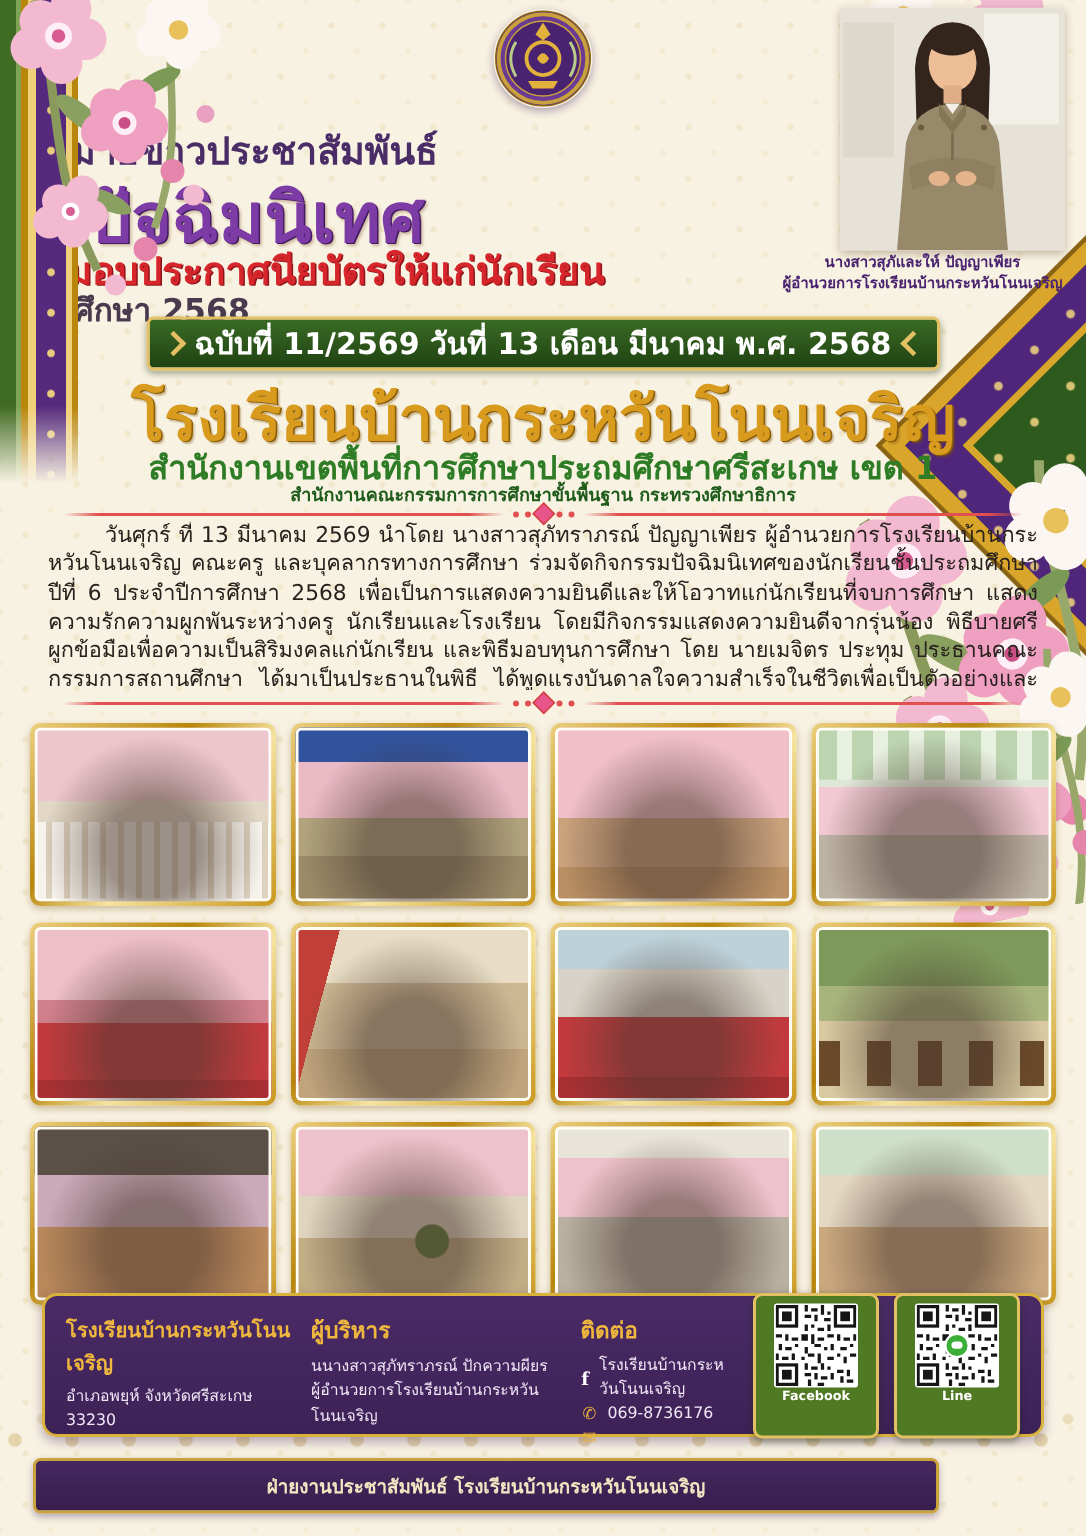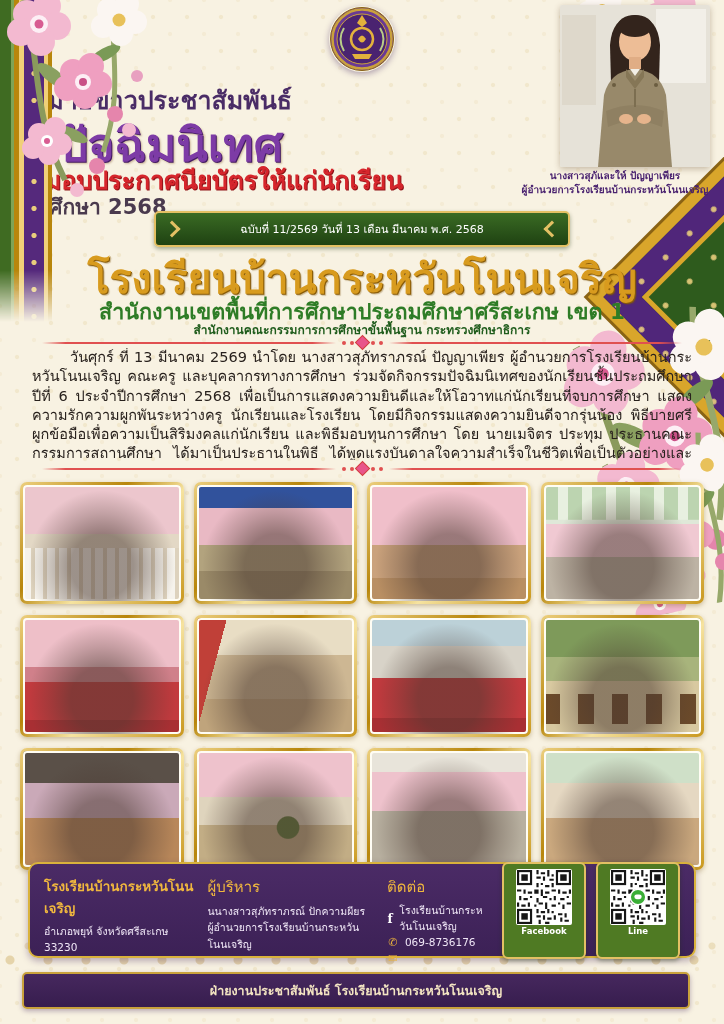--- a/index.html
+++ b/index.html
@@ -51,21 +51,21 @@
   
   .director{position:absolute;right:14px;top:5px;width:150px;height:162px;z-index:5;
     box-shadow:0 2px 6px rgba(80,50,20,.3);border-radius:2px;overflow:hidden;}
   .director-caption{position:absolute;right:4px;top:169px;width:210px;z-index:6;
     text-align:center;color:#4a2370;font-weight:bold;font-size:10px;line-height:1.35;}
   
   .ribbon{position:absolute;left:50%;transform:translateX(-50%);top:211px;z-index:5;
     min-width:392px;height:32px;display:flex;align-items:center;justify-content:space-between;
     background:linear-gradient(180deg,#3a6b24,#1f4212);
     border:2px solid #e3c064;border-radius:5px;box-shadow:0 2px 4px rgba(40,60,20,.4);padding:0 10px;}
-  .ribbon .txt{flex:1;text-align:center;color:#fff;font-weight:normal;font-size:11px;white-space:nowrap;padding:0 8px;}
+  .ribbon .txt{flex:1;text-align:center;color:#fff;font-weight:bold;font-size:20px;white-space:nowrap;padding:0 8px;}
   .chev{display:inline-block;width:9px;height:9px;border-top:3px solid #e3c064;border-right:3px solid #e3c064;}
   .chev-l{transform:rotate(45deg);}   
   .chev-r{transform:rotate(-135deg);} 
   
   .school-name{position:absolute;left:0;width:724px;top:246px;z-index:5;text-align:center;
     font-size:41px;font-weight:bold;color:#d89b1e;
     text-shadow:1px 1px 0 #8a5c08,2px 2px 1px rgba(120,80,10,.35);}
   .district-line{position:absolute;left:0;width:724px;top:294px;z-index:5;text-align:center;
     font-size:21.5px;font-weight:bold;color:#2e7c26;}
   .ministry-line{position:absolute;left:0;width:724px;top:320px;z-index:5;text-align:center;
@@ -107,32 +107,32 @@
   .footer-card{position:absolute;left:28px;top:862px;width:668px;height:96px;z-index:5;
     background:linear-gradient(180deg,#4b2b66,#3c2156);
     border:2px solid #d9b23c;border-radius:10px;box-sizing:border-box;
     display:flex;gap:12px;padding:11px 14px;align-items:flex-start;
     box-shadow:0 3px 7px rgba(60,30,90,.35);}
   .fc-col{min-width:0;}
   .fc-school{width:188px;}
   .fc-admin{width:208px;}
   .fc-contact{width:128px;}
   .fc-title{font-size:13.5px;font-weight:bold;color:#f0b73e;margin:0 0 4px 0;}
-  .fc-head{font-size:15px;font-weight:normal;color:#f0b73e;margin:0 0 4px 0;}
+  .fc-head{font-size:15px;font-weight:bold;color:#f0b73e;margin:0 0 4px 0;}
   .fc-line{font-size:10.5px;color:#efe6f6;line-height:1.55;}
   .contact-row{display:flex;align-items:center;gap:6px;font-size:10.5px;color:#efe6f6;line-height:1.5;}
   .ic-fb{font-family:"DejaVu Serif","Liberation Serif",serif;font-weight:bold;color:#fff;font-size:12px;width:10px;text-align:center;}
   .ic-gold{color:#e8b13c;font-size:11px;width:12px;text-align:center;}
   .qr-wrap{margin-left:auto;display:flex;gap:10px;align-self:center;}
   .qr-tile{width:70px;background:#4f7a23;border:2px solid #e3c064;border-radius:6px;
     padding:5px 5px 20px 5px;text-align:center;box-shadow:0 2px 4px rgba(30,50,10,.4);}
   .qr-box{width:56px;height:56px;background:#fff;border-radius:2px;margin:0 auto;padding:1px;box-sizing:border-box;}
   .qr-label{font-size:8.5px;color:#fff;font-weight:bold;line-height:12px;}
   
-  .bottom-bar{position:absolute;left:22px;top:972px;width:668px;height:37px;z-index:5;
+  .bottom-bar{position:absolute;left:22px;top:972px;width:604px;height:37px;z-index:5;
     background:linear-gradient(180deg,#46285e,#371d4e);
     border:2px solid #c9a23c;border-radius:5px;box-sizing:border-box;
     display:flex;align-items:center;justify-content:center;gap:26px;
     font-size:12.5px;font-weight:bold;color:#f3e4c2;box-shadow:0 2px 5px rgba(60,30,90,.35);}
   .hidden-defs{position:absolute;width:0;height:0;overflow:hidden;}
 </style>
 </head>
 <body>
 
 <div class="poster">

